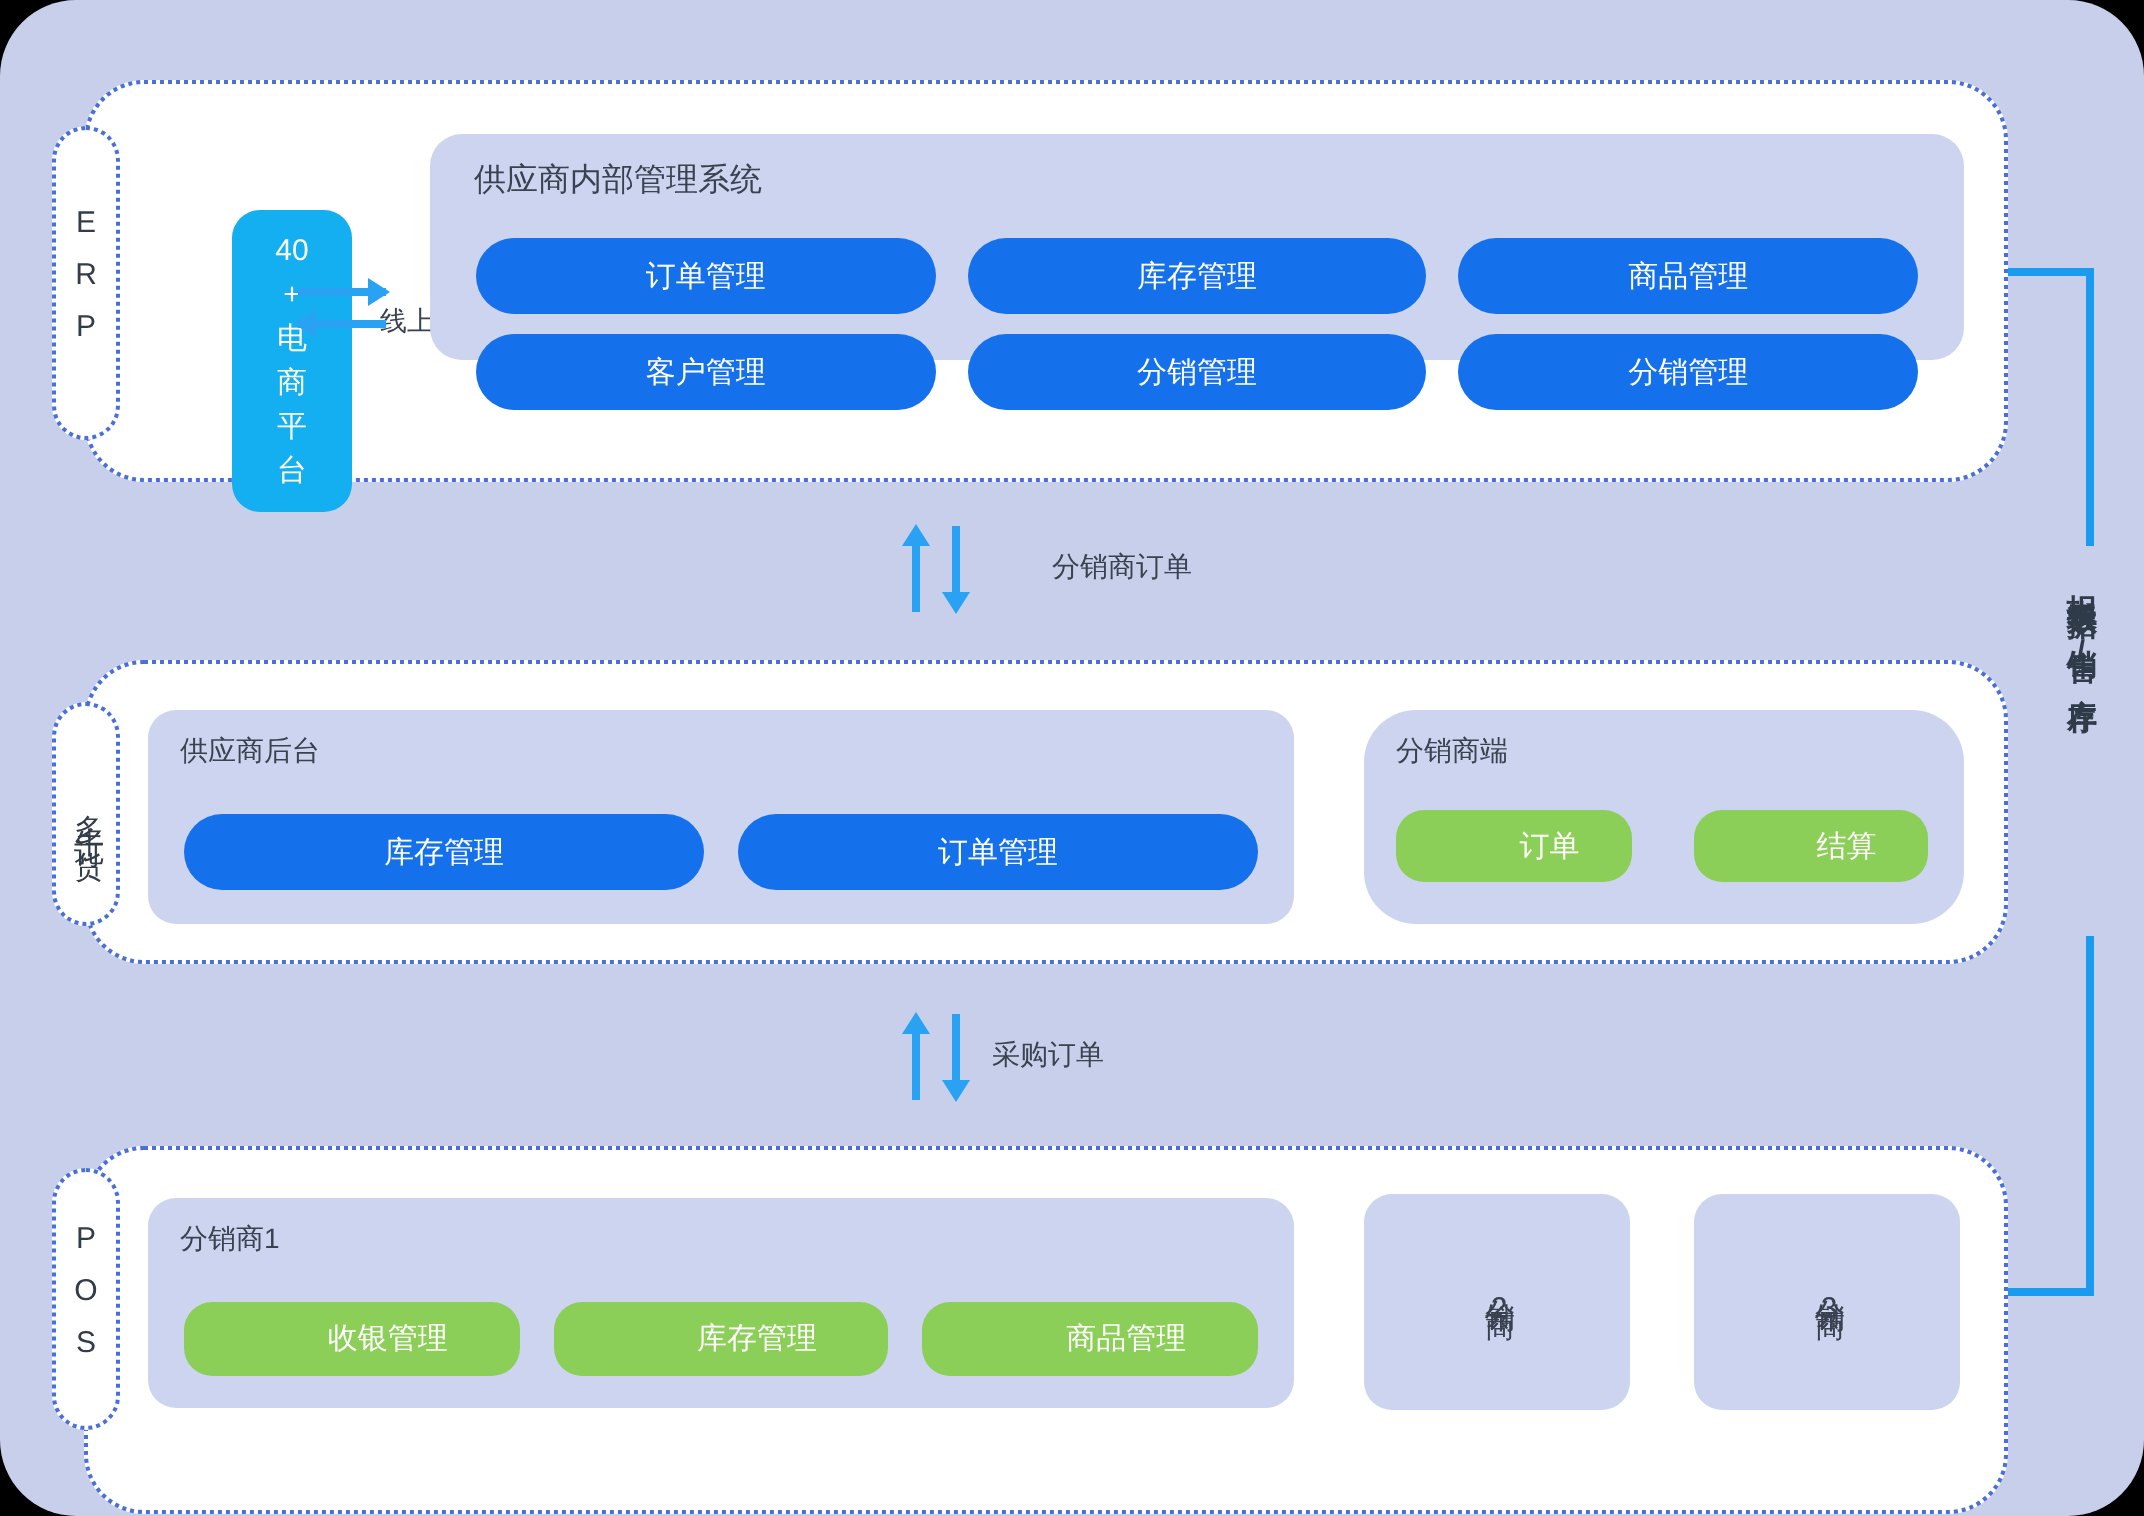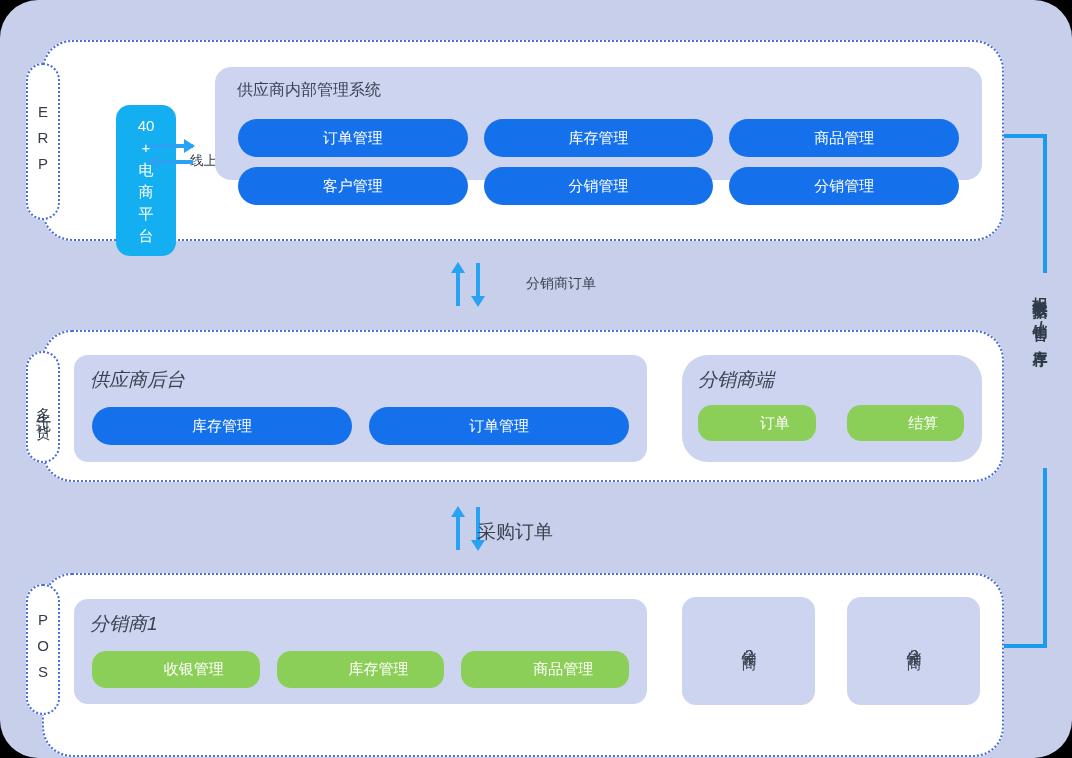--- a/index.html
+++ b/index.html
@@ -47,21 +47,21 @@
   .panel-erp{left:171px;top:25px;width:767px;height:113px;}          
   .panel-supplier{left:30px;top:23px;width:573px;height:107px;border-radius:14px;}
   .panel-distrib{left:638px;top:23px;width:300px;height:107px;border-radius:26px;}
   .panel-d1{left:30px;top:24px;width:573px;height:105px;border-radius:14px;}
   .mini-box{position:absolute;background:var(--panel);border-radius:14px;display:flex;align-items:center;justify-content:center;z-index:3;}
   .mini-d2{left:638px;top:22px;width:133px;height:108px;}
   .mini-d3{left:803px;top:22px;width:133px;height:108px;}
   .mini-box .vtext{color:var(--ink);letter-spacing:3px;font-size:15px;}
 
   .panel-title{position:absolute;left:22px;top:13px;font-size:16px;color:var(--ink);}
-  .panel-title.small{left:16px;top:12px;font-size:19px;font-style:italic;}
+  .panel-title.small{left:16px;top:12px;font-size:14px;}
 
   
   .row{position:absolute;display:flex;}
   .row-erp-1{left:23px;right:23px;top:52px;gap:16px;}
   .row-erp-2{left:23px;right:23px;top:100px;gap:16px;}
   .row-3{left:18px;right:18px;top:52px;gap:17px;}
   .row-green-2{left:16px;right:18px;top:50px;gap:31px;}
   .btn{flex:1;height:38px;border-radius:19px;background:var(--blue);color:#fff;font-size:15px;
     display:flex;align-items:center;justify-content:center;}
   .btn.green{background:var(--green);border-radius:14px;height:37px;padding-left:36px;}
@@ -77,21 +77,21 @@
   
   .arrow-v{position:absolute;width:4px;background:var(--arrow);z-index:4;}
   .arrow-v.up::before{content:"";position:absolute;top:-10px;left:50%;transform:translateX(-50%);
     border-bottom:11px solid var(--arrow);border-left:7px solid transparent;border-right:7px solid transparent;}
   .arrow-v.down::after{content:"";position:absolute;bottom:-10px;left:50%;transform:translateX(-50%);
     border-top:11px solid var(--arrow);border-left:7px solid transparent;border-right:7px solid transparent;}
 
   .label-ink{position:absolute;color:var(--ink);z-index:4;}
   .lbl-online{left:146px;top:110px;font-size:13.5px;z-index:3;}
   .lbl-flow-top{left:526px;top:275px;font-size:14px;}
-  .lbl-flow-bottom{left:477px;top:519px;font-size:19px;}
+  .lbl-flow-bottom{left:496px;top:519px;font-size:14px;}
 
   
   .bracket-seg{position:absolute;background:var(--bracket);z-index:1;}
   .br-h-top{left:1004px;top:134px;width:43px;height:4px;}
   .br-v-1{left:1043px;top:134px;width:4px;height:139px;}
   .br-v-2{left:1043px;top:468px;width:4px;height:180px;}
   .br-h-bot{left:1004px;top:644px;width:43px;height:4px;}
   .report-label{position:absolute;left:1030px;top:285px;writing-mode:vertical-rl;text-orientation:upright;
     font-size:15px;font-weight:600;letter-spacing:2.5px;color:#303b49;z-index:2;}
 </style>

